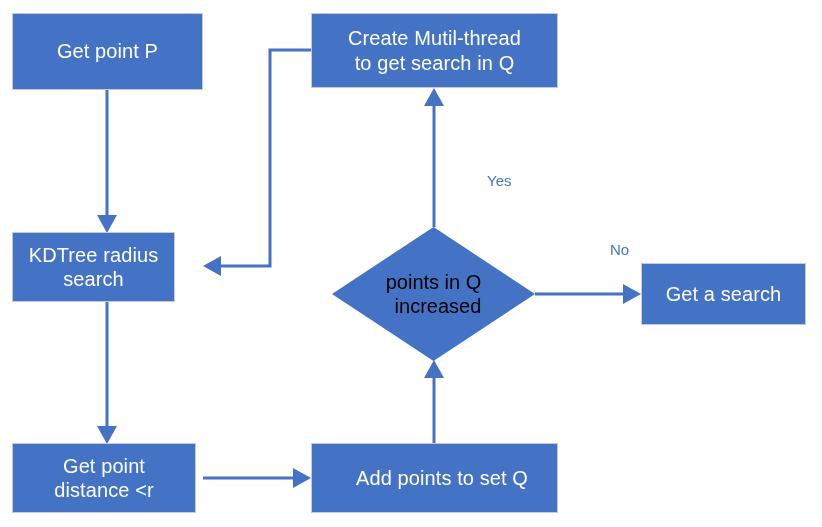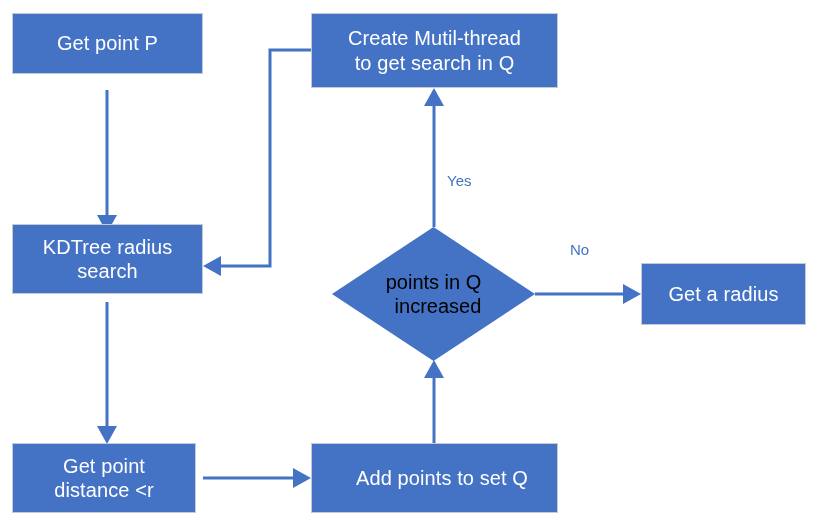--- a/index.html
+++ b/index.html
@@ -46,20 +46,21 @@
     white-space: pre-line;
     background: #4472C4;
     clip-path: polygon(50% 0%, 100% 50%, 50% 100%, 0% 50%);
   }
   .edge-label {
     position: absolute;
     color: #4472C4;
     font-size: 15px;
     line-height: 1;
     white-space: nowrap;
+    margin-left: 40px;
   }
   svg.links {
     position: absolute;
     left: 0;
     top: 0;
     width: 822px;
     height: 527px;
     pointer-events: none;
   }
   svg.links path, svg.links line {
@@ -107,32 +108,32 @@
       <line x1="535" y1="294" x2="630" y2="294"></line>
       <polygon points="641,294 623,284 623,304"></polygon>
     </g>
 
     <g>
       <path d="M 311 50 L 270 50 L 270 266 L 214 266"></path>
       <polygon points="203,266 221,256 221,276"></polygon>
     </g>
   </svg>
 
-  <div class="node" style="left:12px; top:13px; width:191px; height:61px;">Get point P</div>
+  <div class="node" style="left:12px; top:13px; width:191px; height:77px;">Get point P</div>
 
   <div class="node" style="left:311px; top:13px; width:247px; height:75px;">Create Mutil-thread
 to get search in Q</div>
 
-  <div class="node" style="left:12px; top:224px; width:191px; height:70px;">KDTree radius
+  <div class="node" style="left:12px; top:232px; width:163px; height:70px;">KDTree radius
 search</div>
 
   <div class="decision" style="left:332px; top:227px; width:203px; height:134px;">points in Q
 increased</div>
 
-  <div class="node" style="left:641px; top:263px; width:165px; height:62px;">Get a radius</div>
+  <div class="node" style="left:641px; top:263px; width:165px; height:62px;">Get a search</div>
 
   <div class="node" style="left:12px; top:443px; width:184px; height:70px;">Get point
 distance &lt;r</div>
 
   <div class="node" style="left:311px; top:443px; width:247px; height:70px;padding-left:21px;">Add points to set Q</div>
 
   <div class="edge-label" style="left:447px; top:173px;">Yes</div>
 
   <div class="edge-label" style="left:570px; top:242px;">No</div>
 

